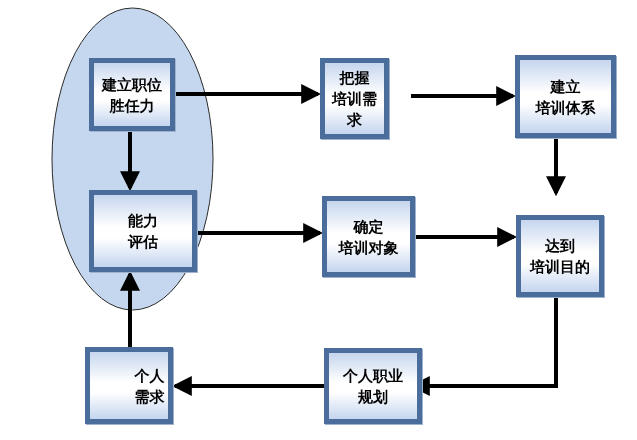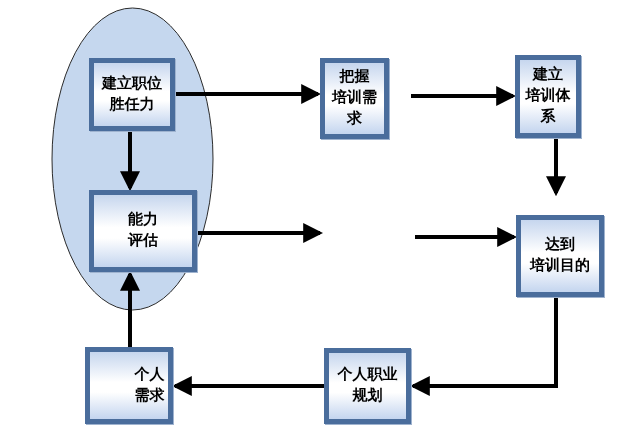--- a/index.html
+++ b/index.html
@@ -10,21 +10,21 @@
     .node {
       position: absolute;
       box-sizing: border-box;
       border: 5px solid #4a6d9c;
       background: linear-gradient(to bottom, #c6d6ee 0%, #ffffff 45%, #ffffff 60%, #c4d5ef 100%);
       display: flex; align-items: center; justify-content: center;
       text-align: center;
       box-shadow: 1px 1px 0 #9fb3cf;
     }
     .node-label {
-      font-family: Liberation Mono, monospace;
+      font-family: Liberation Sans, sans-serif;
       font-weight: bold;
       font-size: 15px;
       line-height: 21px;
       color: #000000;
       white-space: pre-line;
     }
   </style>
 </head>
 <body>
 
@@ -57,32 +57,36 @@
   <div class="node" style="left:89px; top:190px; width:108px; height:82px;">
     <span class="node-label">能力
 评估</span>
   </div>
 
   <div class="node" style="left:320px; top:58px; width:69px; height:81px;justify-content:flex-end;">
     <span class="node-label">把握
 培训需求</span>
   </div>
 
-  <div class="node" style="left:515px; top:55px; width:66px; height:83px;">
+  <div class="node" style="left:515px; top:55px; width:101px; height:83px;">
     <span class="node-label">建立
 培训体系</span>
   </div>
 
+  <div class="node" style="left:322px; top:196px; width:93px; height:81px;">
+    <span class="node-label">确定
+培训对象</span>
+  </div>
 
   <div class="node" style="left:516px; top:195px; width:88px; height:82px;margin-top:20px;">
     <span class="node-label">达到
 培训目的</span>
   </div>
 
-  <div class="node" style="left:324px; top:348px; width:87px; height:76px;">
+  <div class="node" style="left:324px; top:348px; width:98px; height:76px;">
     <span class="node-label">个人职业
 规划</span>
   </div>
 
   <div class="node" style="left:85px; top:347px; width:88px; height:77px;padding-left:41px;">
     <span class="node-label">个人需求</span>
   </div>
 </div>
 
 </body></html>

